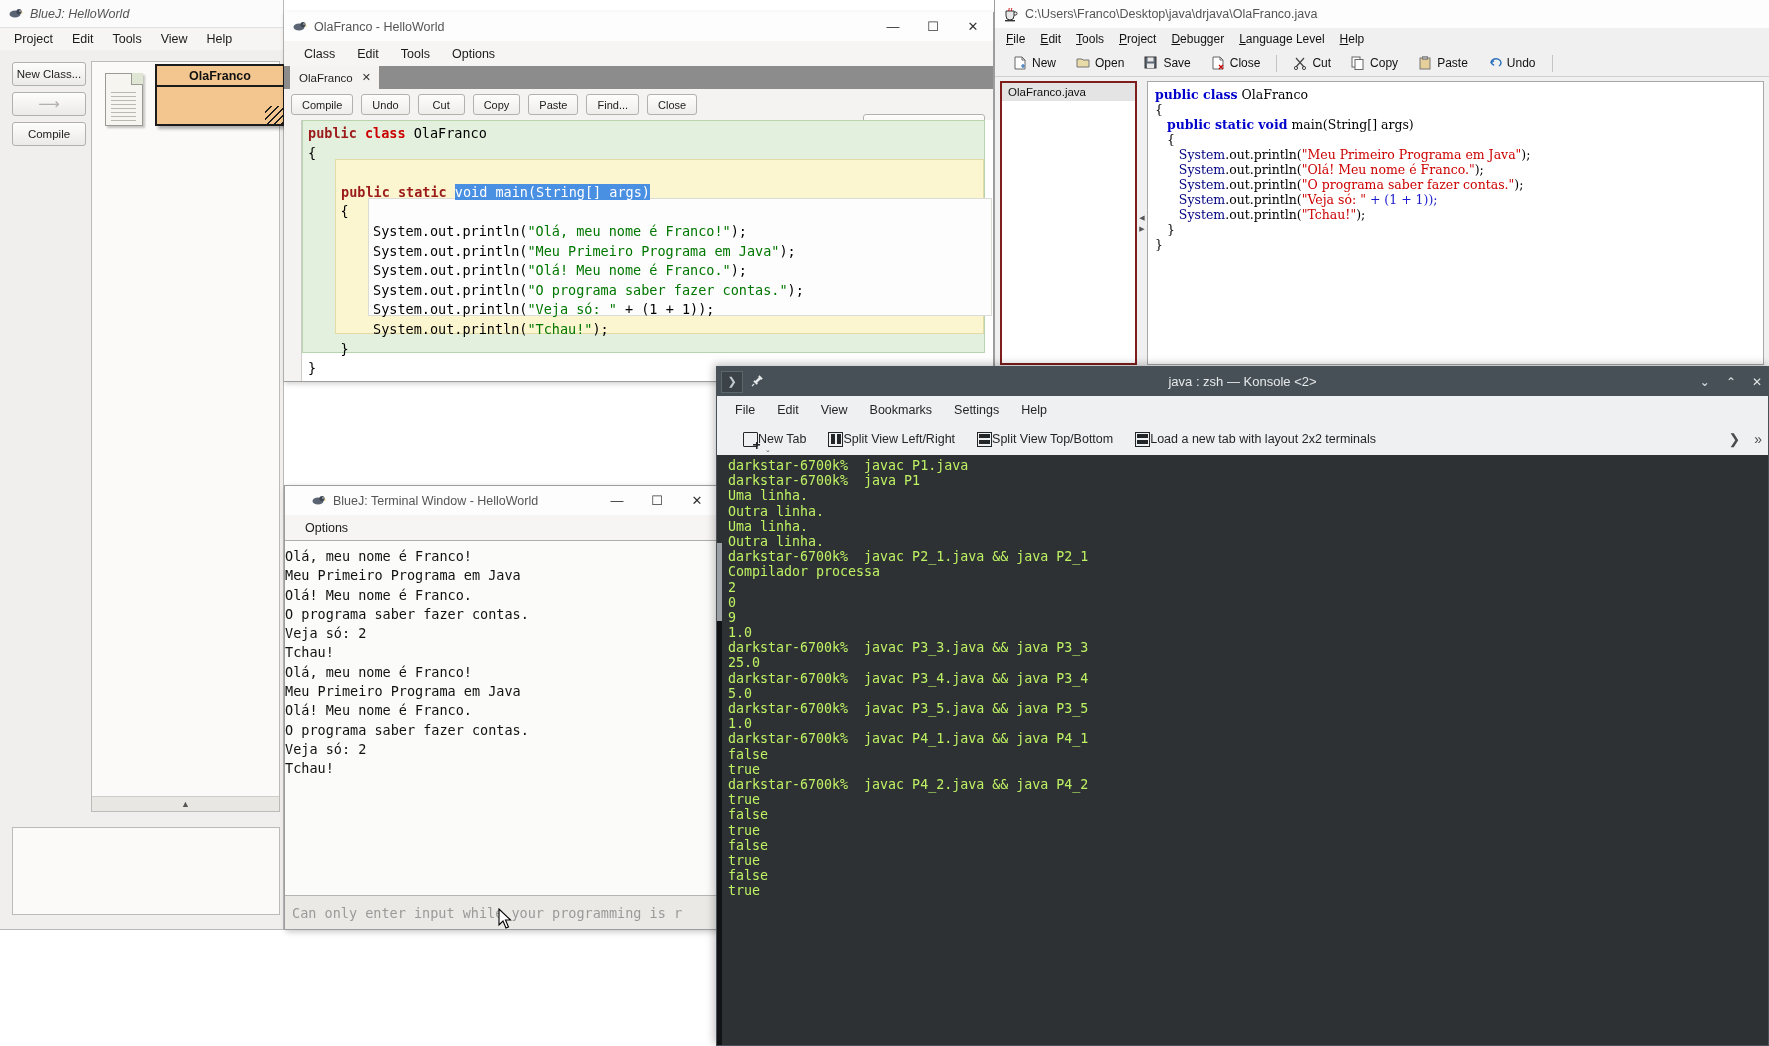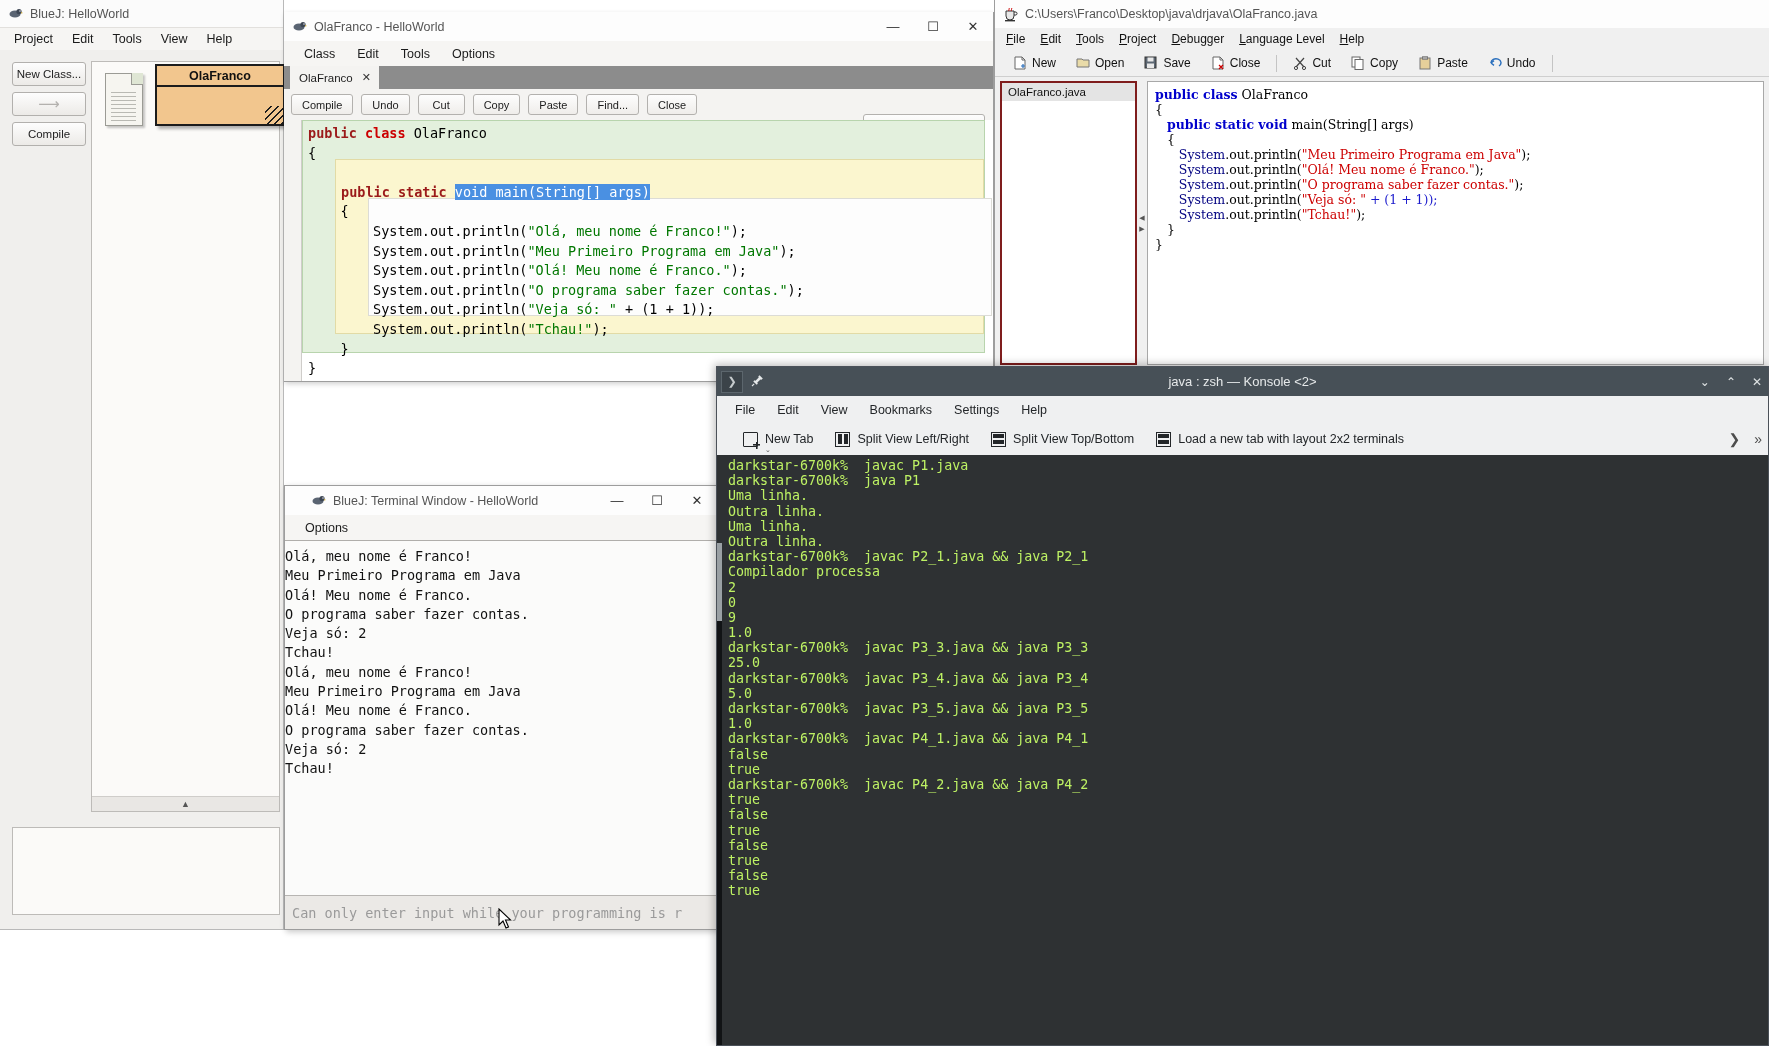--- a/index.html
+++ b/index.html
@@ -18,21 +18,21 @@
   
   #bluej-main {
     left:0; top:0; width:284px; height:930px;
     background:#f0efed;
     border-right:1px solid #b9b9b9;
     border-bottom:1px solid #b9b9b9;
   }
   #bluej-main .titlebar {
     height:27px; background:#fbfbfb;
     display:flex; align-items:center; padding-left:9px;
-    font-size:12.5px; color:#555;
+    font-size:12.5px; color:#555;font-style:italic;
   }
   #bluej-main .menubar {
     height:23px; background:#f6f5f3; border-top:1px solid #e2e0dd;
     display:flex; align-items:center; gap:19px; padding-left:14px;
     font-size:12.5px; color:#1b1b1b;
   }
   #bluej-main .body { position:relative; height:calc(100% - 50px); background:#f0efed; }
   .bj-btncol { position:absolute; left:12px; top:12px; width:74px; }
   .bj-btn {
     width:74px; height:24px; margin-bottom:6px;
@@ -262,21 +262,21 @@
   .k-tl-right span { font-size:12px; color:#dfe3e4; }
   .k-menubar {
     height:27px; background:#eff0f1;
     display:flex; align-items:center; gap:22px; padding-left:18px;
     font-size:12.5px; color:#232629;
   }
   .k-toolbar {
     height:32px; background:#eff0f1; position:relative;
     display:flex; align-items:center; padding-left:26px; gap:22px;
   }
-  .k-tb-item { display:flex; align-items:center; gap:7px; font-size:12.5px; color:#232629; position:relative; }
+  .k-tb-item { display:flex; align-items:center; gap:0; font-size:12.5px; color:#232629; position:relative; }
   .k-ico { width:15px; height:15px; position:relative; }
   .k-ico.page { border:1.6px solid #232629; border-radius:1px; }
   .k-ico.page:after {
     content:""; position:absolute; right:-3px; bottom:-3px;
     width:7px; height:7px;
     background:
       linear-gradient(#232629,#232629) center/7px 1.6px no-repeat,
       linear-gradient(#232629,#232629) center/1.6px 7px no-repeat;
   }
   .k-ico.lr { border:1.6px solid #232629; display:flex; }

